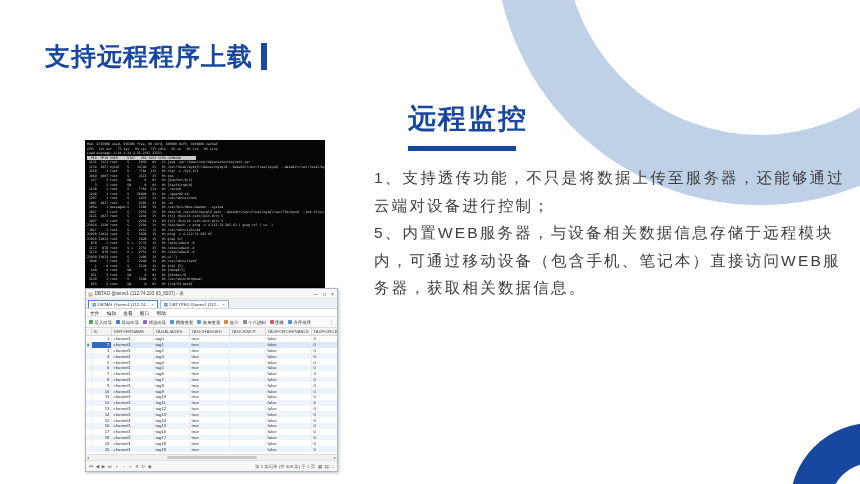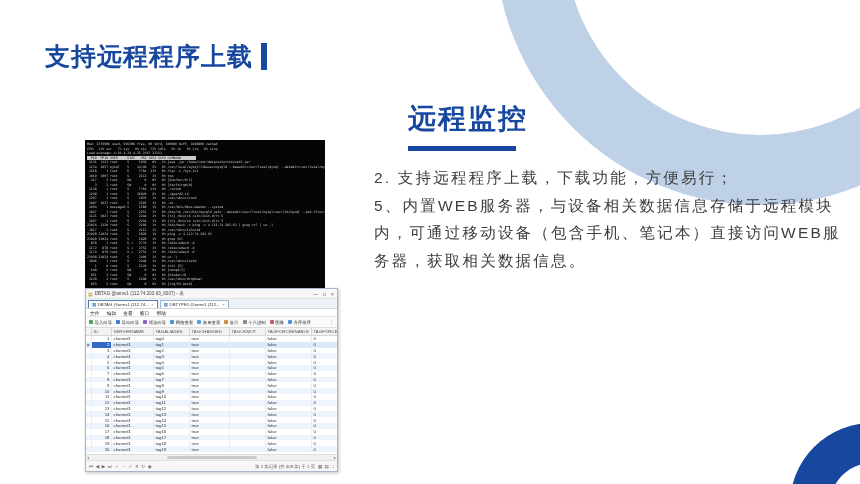--- a/index.html
+++ b/index.html
@@ -78,21 +78,21 @@
   <span class="slide-title">支持远程程序上载</span>
   <span class="title-bar-mark"></span>
 </div>
 
 <div class="section-wrap">
   <div class="section-heading">远程监控</div>
   <div class="section-underline"></div>
 </div>
 
 <div class="paragraphs" id="paragraphs">
-    <p>2. 支持远程程序上载，下载功能，方便易行；</p>
+    <p>1、支持透传功能，不只是将数据上传至服务器，还能够通过云端对设备进行控制；</p>
     <p>5、内置WEB服务器，与设备相关数据信息存储于远程模块内，可通过移动设备（包含手机、笔记本）直接访问WEB服务器，获取相关数据信息。</p>
   </div>
 
 <div class="terminal" id="terminal">
     <div class="t-line">Mem: 237690K used, 65630K free, 0K shrd, 10060K buff, 104080K cached</div>
     <div class="t-line">CPU:  11% usr   7% sys   0% nic  73% idle   6% io   0% irq   0% sirq</div>
     <div class="t-line">Load average: 4.10 4.24 4.25 2/97 23151</div>
     <div class="t-line t-cols"><span>  PID  PPID USER     STAT   VSZ %VSZ %CPU COMMAND        </span></div>
     <div class="t-line"> 1131  1121 root     S     1036   0%   1% java -jar /home/root/data/extorion/work.jar</div>
     <div class="t-line"> 1134  1057 mysql    S    14740   2%   0% /usr/local/mysql/libexec/mysqld --basedir=/usr/local/mysql --datadir=/usr/local/mysql/var/lib/mysql --user=mysql --log-error=/usr/loc</div>

